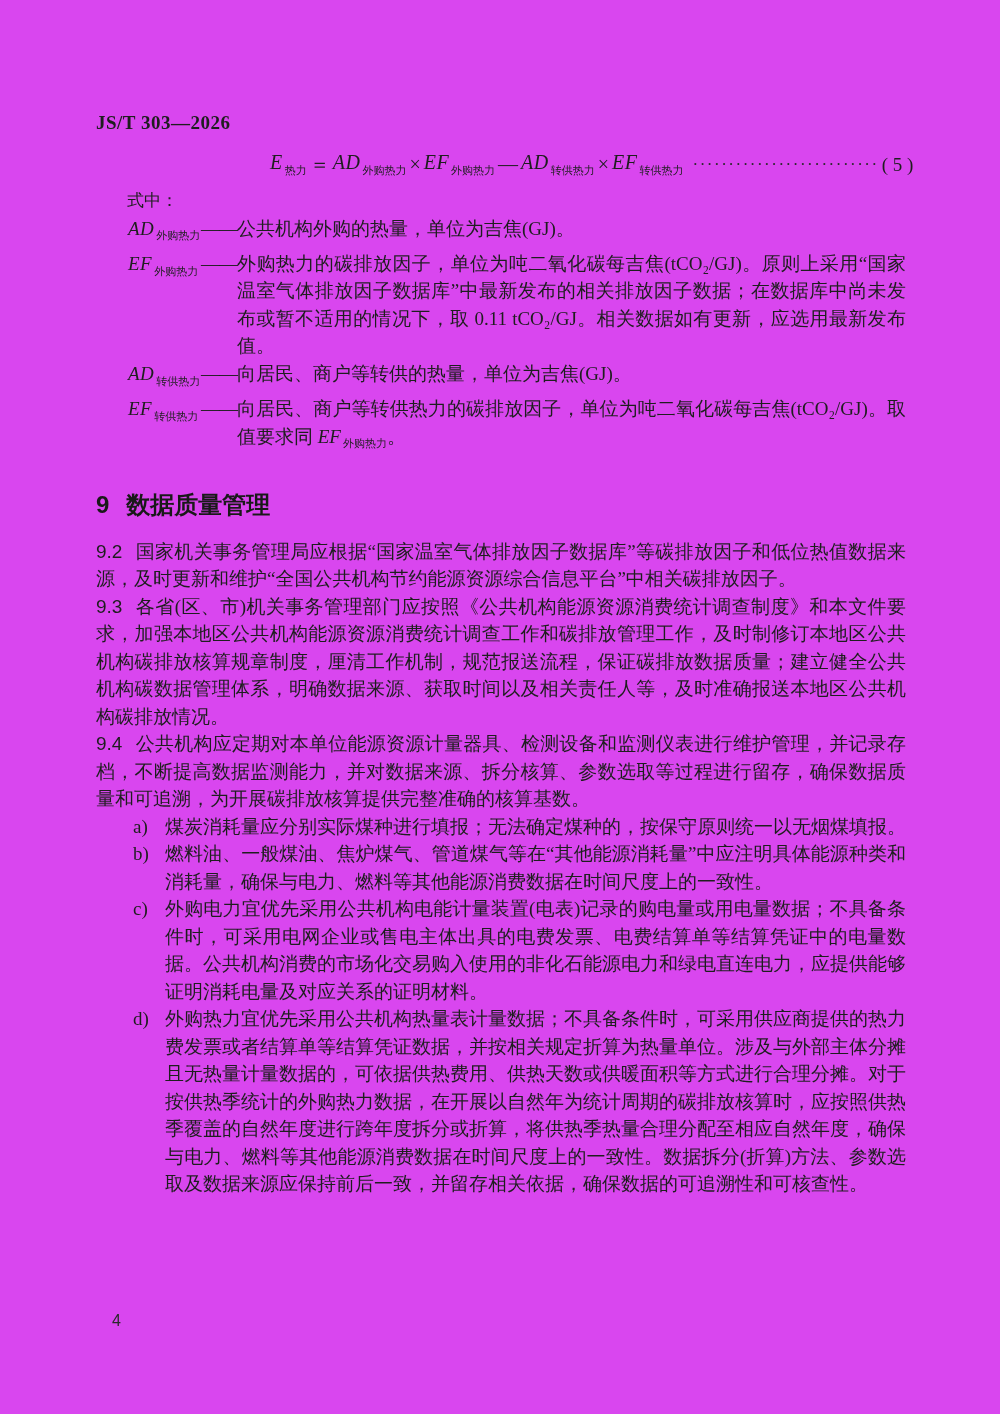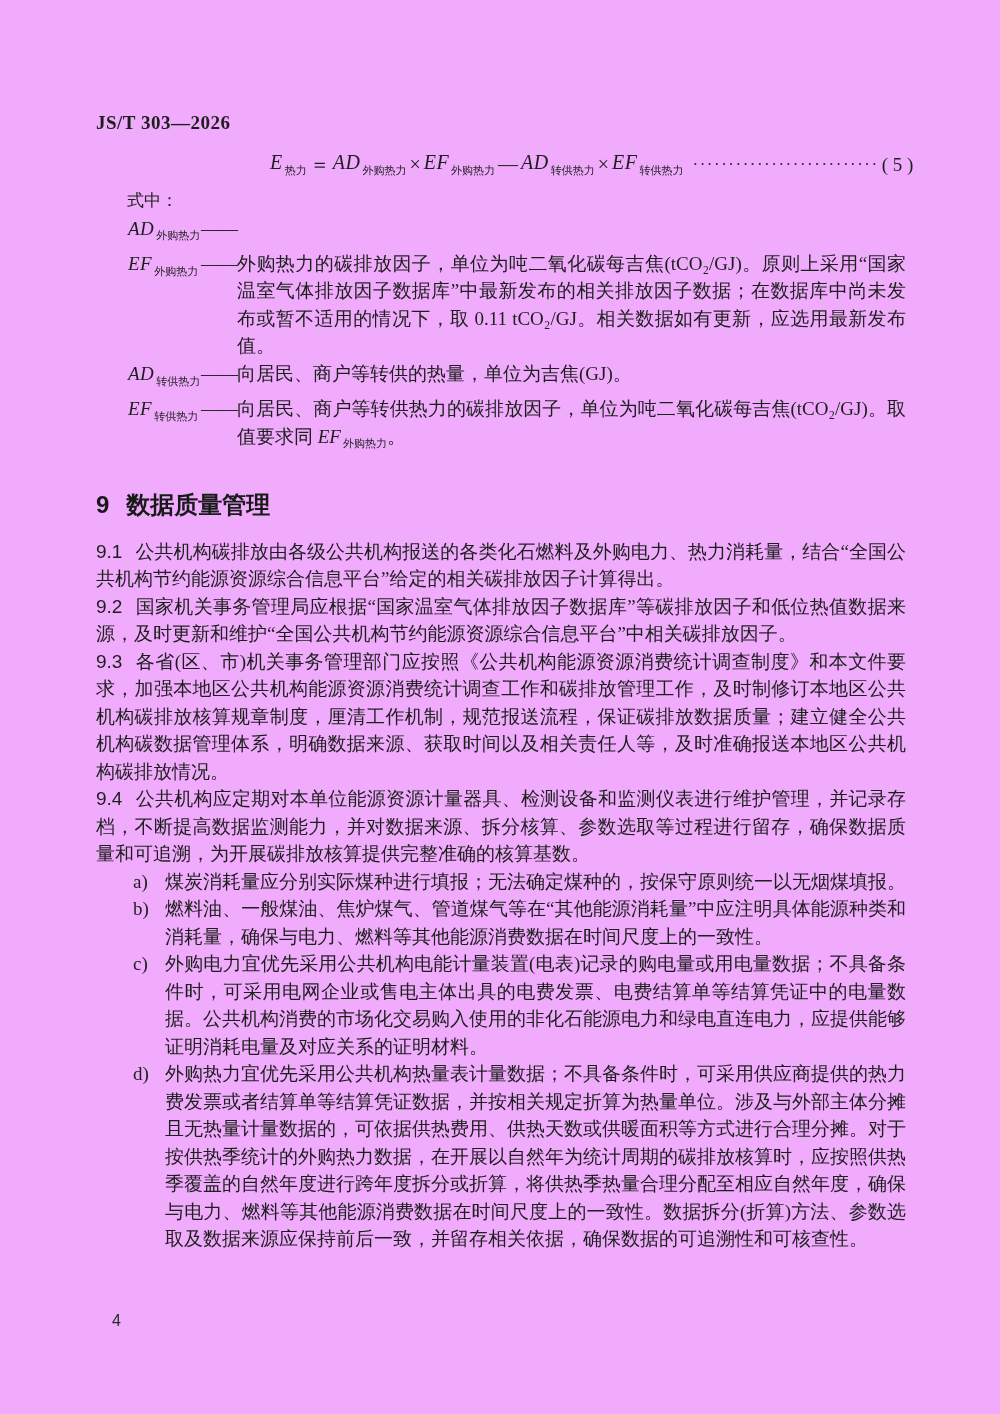--- a/index.html
+++ b/index.html
@@ -1,21 +1,21 @@
 <!DOCTYPE html>
 <html><head>
 <meta charset="utf-8">
 <style>
   * { box-sizing: border-box; }
   html, body { margin: 0; padding: 0; background: #ffffff; }
   .page {
     position: relative;
     width: 1000px;
     height: 1414px;
-    background: #f0abfc;
+    background: #d946ef;
     color: #1e1e1e;
     font-family: "Liberation Serif", "DejaVu Serif", serif;
     overflow: hidden;
   }
   .content {
     position: absolute;
     left: 96px;
     top: 112px;
     width: 810px;
   }
@@ -137,20 +137,21 @@
     </div>
 
     <div class="where">式中：</div>
 
     <div class="def-list">
       <div class="def-item">
         <div class="def-term">
           <span class="term-var"><i>AD</i><span class="f-sub">外购热力</span></span>
           <span class="dash">——</span>
         </div>
+        <div class="def-body">公共机构外购的热量，单位为吉焦(GJ)。</div>
       </div>
       <div class="def-item">
         <div class="def-term">
           <span class="term-var"><i>EF</i><span class="f-sub">外购热力</span></span>
           <span class="dash">——</span>
         </div>
         <div class="def-body">外购热力的碳排放因子，单位为吨二氧化碳每吉焦(tCO₂/GJ)。原则上采用“国家温室气体排放因子数据库”中最新发布的相关排放因子数据；在数据库中尚未发布或暂不适用的情况下，取 0.11 tCO₂/GJ。相关数据如有更新，应选用最新发布值。</div>
       </div>
       <div class="def-item">
         <div class="def-term">
@@ -163,21 +164,20 @@
         <div class="def-term">
           <span class="term-var"><i>EF</i><span class="f-sub">转供热力</span></span>
           <span class="dash">——</span>
         </div>
         <div class="def-body"><span>向居民、商户等转供热力的碳排放因子，单位为吨二氧化碳每吉焦(tCO₂/GJ)。取值要求同 </span><span class="inline-var"><i>EF</i><span class="f-sub">外购热力</span></span><span>。</span></div>
       </div>
     </div>
 
     <h2 class="sec-heading"><span class="sec-num">9</span><span class="sec-title">数据质量管理</span></h2>
 
-    <p class="para"><span class="para-num">9.1</span><span>公共机构碳排放由各级公共机构报送的各类化石燃料及外购电力、热力消耗量，结合“全国公共机构节约能源资源综合信息平台”给定的相关碳排放因子计算得出。</span></p>
     <p class="para"><span class="para-num">9.2</span><span>国家机关事务管理局应根据“国家温室气体排放因子数据库”等碳排放因子和低位热值数据来源，及时更新和维护“全国公共机构节约能源资源综合信息平台”中相关碳排放因子。</span></p>
     <p class="para"><span class="para-num">9.3</span><span>各省(区、市)机关事务管理部门应按照《公共机构能源资源消费统计调查制度》和本文件要求，加强本地区公共机构能源资源消费统计调查工作和碳排放管理工作，及时制修订本地区公共机构碳排放核算规章制度，厘清工作机制，规范报送流程，保证碳排放数据质量；建立健全公共机构碳数据管理体系，明确数据来源、获取时间以及相关责任人等，及时准确报送本地区公共机构碳排放情况。</span></p>
     <p class="para"><span class="para-num">9.4</span><span>公共机构应定期对本单位能源资源计量器具、检测设备和监测仪表进行维护管理，并记录存档，不断提高数据监测能力，并对数据来源、拆分核算、参数选取等过程进行留存，确保数据质量和可追溯，为开展碳排放核算提供完整准确的核算基数。</span></p>
 
     <div class="olist">
       <div class="list-item">
           <span class="li-label">a)</span>
           <div class="li-body">煤炭消耗量应分别实际煤种进行填报；无法确定煤种的，按保守原则统一以无烟煤填报。</div>
         </div>
       <div class="list-item">

